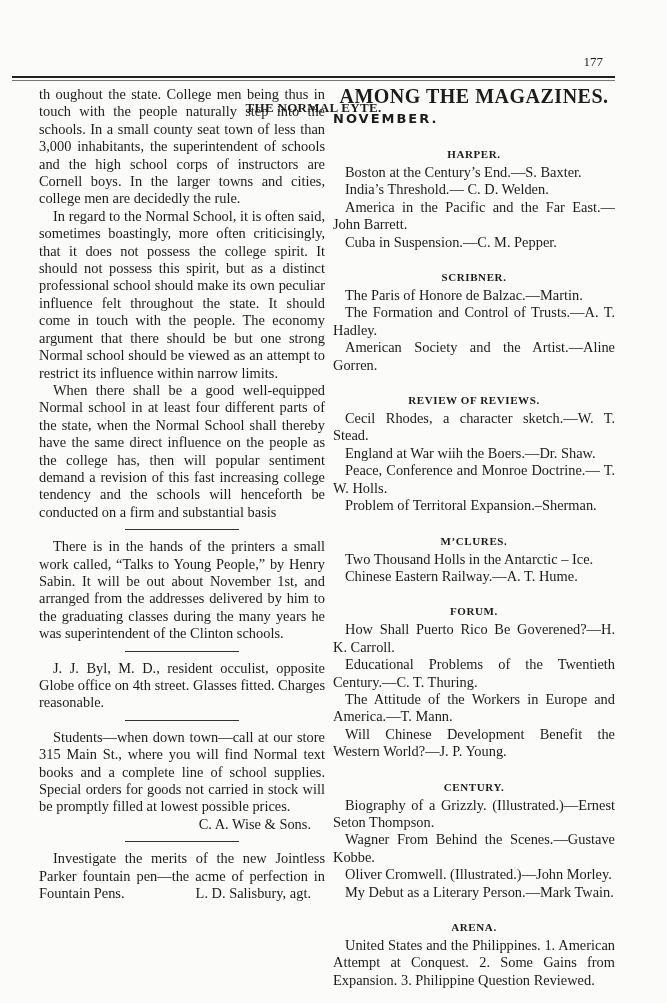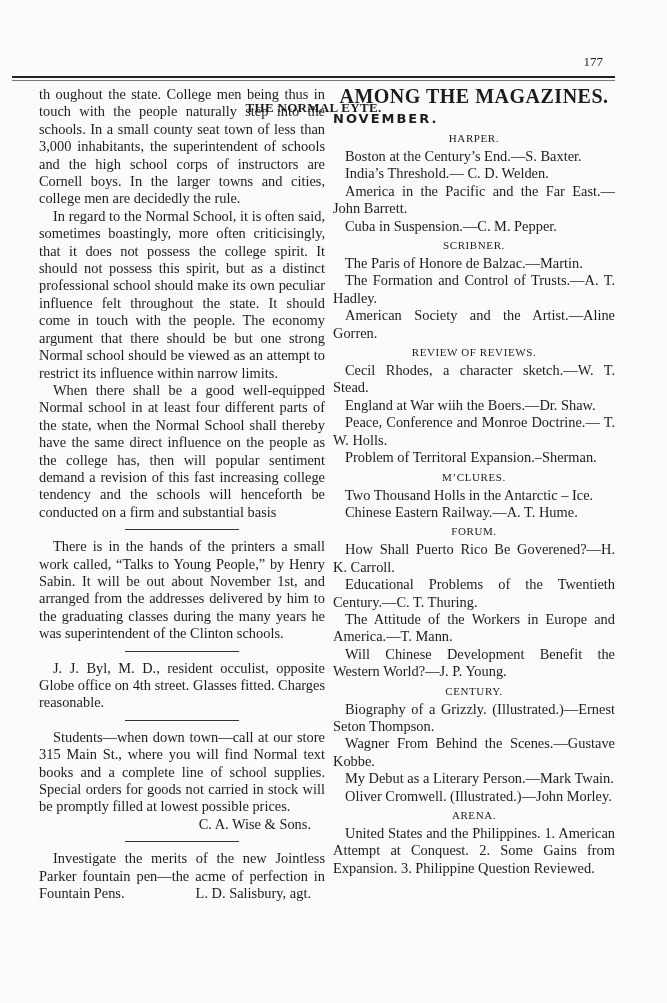--- a/index.html
+++ b/index.html
@@ -38,21 +38,21 @@
   .mag-title {
     text-align: center; font-weight: bold; font-size: 20px; line-height: 24px;
     letter-spacing: 0.5px; margin-top: -2px;
   }
   .month {
     text-align: left; font-family: "DejaVu Sans", sans-serif; font-weight: bold;
     font-size: 13px; letter-spacing: 2px; line-height: 18px; margin-top: 2px;
   }
   .mag-name {
     text-align: center; font-variant: small-caps; font-size: 11px; letter-spacing: 0.6px;
-    line-height: 15px; margin: 3px 0 2px 0;
+    line-height: 15px; margin: 19px 0 2px 0; font-weight: bold;
   }
   .col.right p { text-indent: 12px; }
   .sig { float: right; margin-right: 14px; }
 </style>
 </head>
 <body>
 
 <div class="header">
   <div class="title">THE NORMAL EYTE.</div>
   <div class="pageno">177</div>
@@ -107,18 +107,18 @@
 
   <div class="mag-name">FORUM.</div>
   <p>How Shall Puerto Rico Be Goverened?—H. K. Carroll.</p>
   <p>Educational Problems of the Twentieth Century.—C. T. Thuring.</p>
   <p>The Attitude of the Workers in Europe and America.—T. Mann.</p>
   <p>Will Chinese Development Benefit the Western World?—J. P. Young.</p>
 
   <div class="mag-name">CENTURY.</div>
   <p>Biography of a Grizzly. (Illustrated.)—Ernest Seton Thompson.</p>
   <p>Wagner From Behind the Scenes.—Gustave Kobbe.</p>
+  <p>Oliver Cromwell. (Illustrated.)—John Morley.</p>
   <p>My Debut as a Literary Person.—Mark Twain.</p>
-  <p>Oliver Cromwell. (Illustrated.)—John Morley.</p>
 
   <div class="mag-name">ARENA.</div>
   <p>United States and the Philippines. 1. American Attempt at Conquest. 2. Some Gains from Expansion. 3. Philippine Question Reviewed.</p>
 </div>
 
 </body></html>

